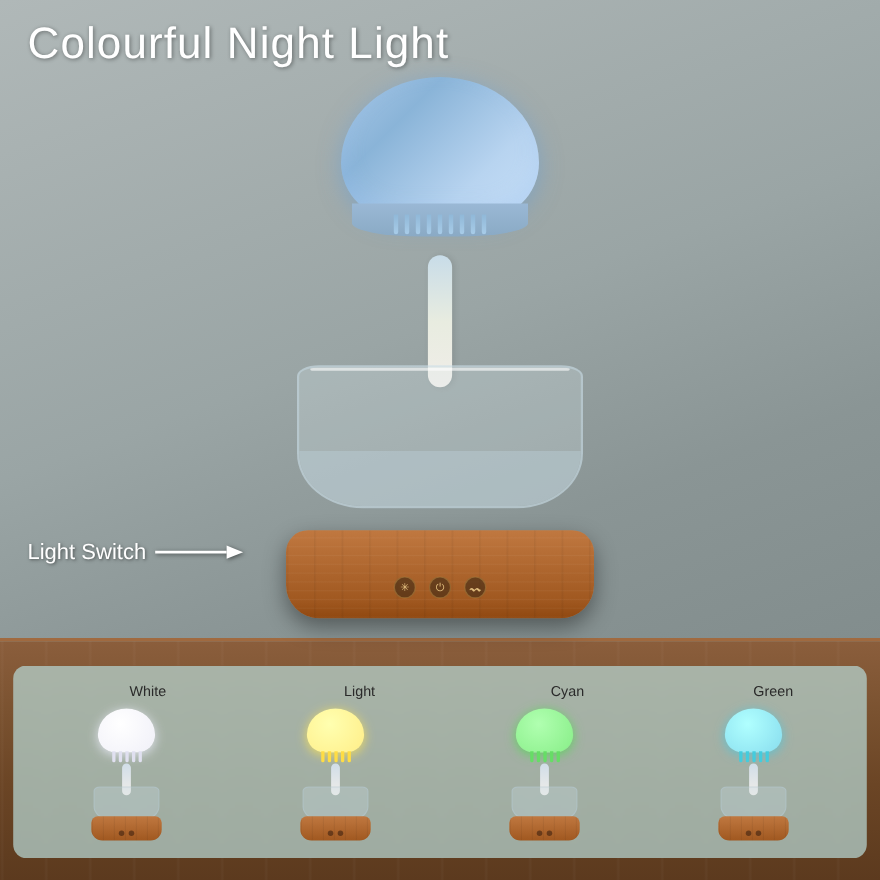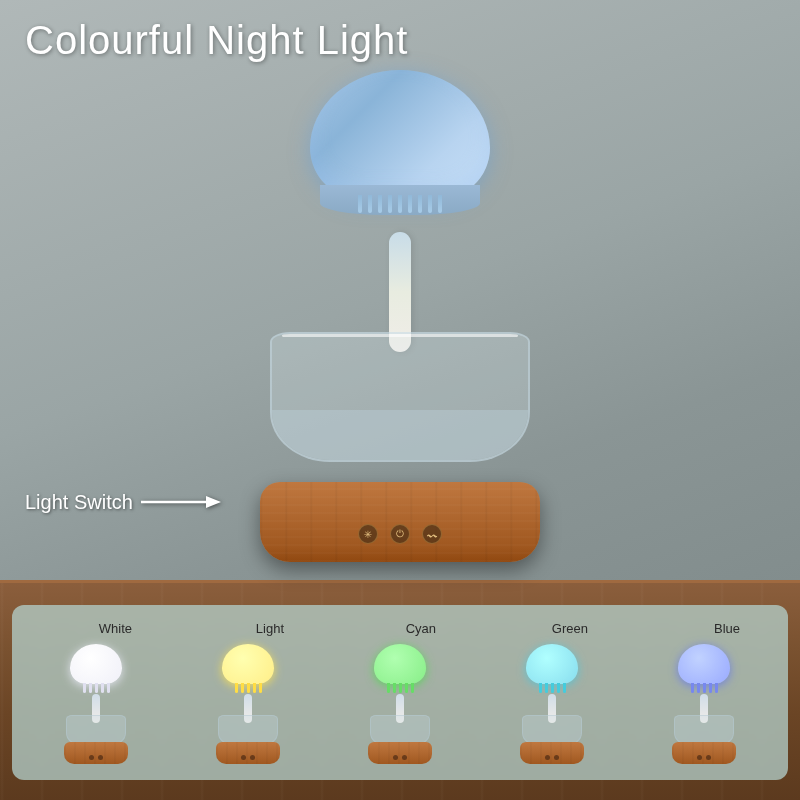--- a/index.html
+++ b/index.html
@@ -483,36 +483,15 @@
         <div class="mini-stem"></div>
         <div class="mini-glass"></div>
         <div class="mini-wood" style="position:relative;">
           <div class="mini-dots">
             <div class="mini-dot"></div>
             <div class="mini-dot"></div>
           </div>
         </div>
       </div>
     </div>
-      <div class="color-item">
-      <span class="color-label">Blue</span>
-      <div class="mini-humi">
-        <div class="mini-cap" style="background: radial-gradient(circle at 40% 35%, #c1d2ff, #99aaff); box-shadow: 0 2px 10px rgba(100,120,240,0.8);"></div>
-        <div class="mini-drips">
-          <div class="mini-drip" style="background:#7788ee;"></div>
-          <div class="mini-drip" style="background:#7788ee;"></div>
-          <div class="mini-drip" style="background:#7788ee;"></div>
-          <div class="mini-drip" style="background:#7788ee;"></div>
-          <div class="mini-drip" style="background:#7788ee;"></div>
-        </div>
-        <div class="mini-stem"></div>
-        <div class="mini-glass"></div>
-        <div class="mini-wood" style="position:relative;">
-          <div class="mini-dots">
-            <div class="mini-dot"></div>
-            <div class="mini-dot"></div>
-          </div>
-        </div>
-      </div>
-    </div>
     </div>
 
 </div>
 
 </body></html>

